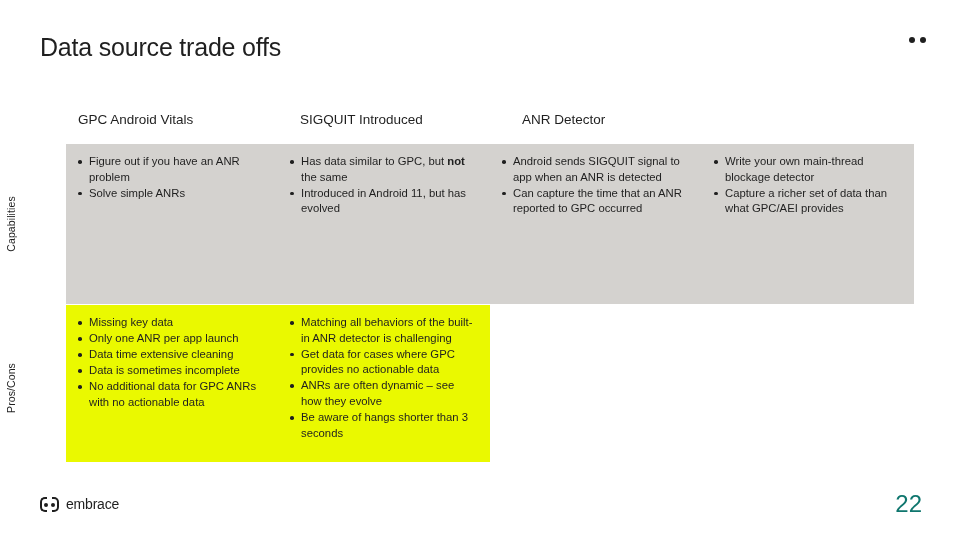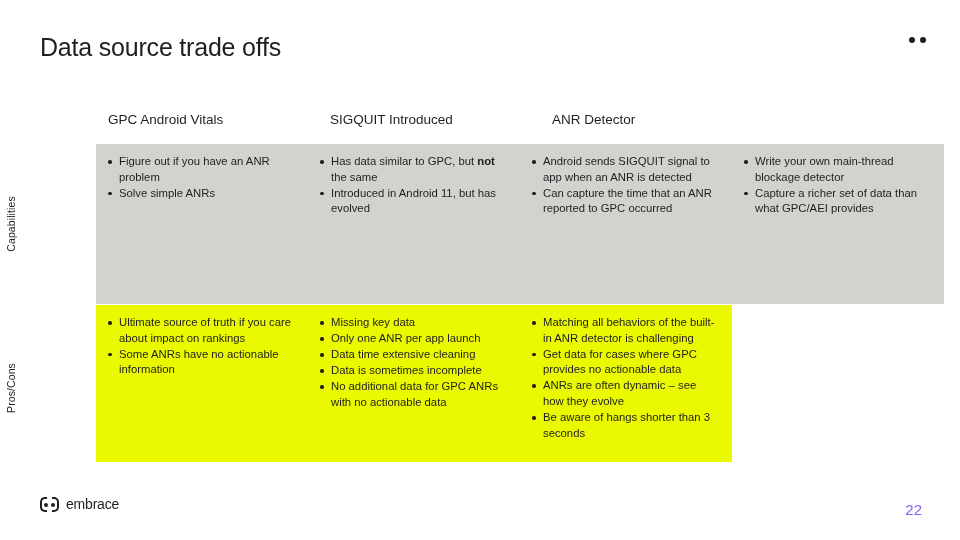--- a/index.html
+++ b/index.html
@@ -53,21 +53,20 @@
     background: #1f1f1f;
     display: block;
   }
 
   
   .matrix {
     position: absolute;
     left: 66px;
     top: 112px;
     width: 856px;
-    margin-left: 30px;
   }
 
   .header-row {
     display: flex;
     gap: 10px;
     height: 32px;
   }
   .col-head {
     width: 212px;
     font-size: 13.5px;
@@ -183,22 +182,22 @@
   .logo-text {
     font-size: 14px;
     color: #1f1f1f;
     letter-spacing: -0.2px;
   }
 
   .page-number {
     position: absolute;
     right: 38px;
     bottom: 22px;
-    font-size: 15px;
-    color: #8b5cf6;
+    font-size: 24px;
+    color: #0f766e;
   }
 </style>
 </head>
 <body>
 
 <div class="slide">
 
   <div class="slide-title">Data source trade offs</div>
 
   <div class="corner-dots">
@@ -242,26 +241,20 @@
       </div>
       <div class="cell cell-grey">
         <ul>
             <li>Write your own main-thread blockage detector</li>
             <li>Capture a richer set of data than what GPC/AEI provides</li>
           </ul>
       </div>
     </div>
 
     <div class="body-row row-proscons">
-      <div class="cell cell-yellow">
-        <ul>
-            <li>Ultimate source of truth if you care about impact on rankings</li>
-            <li>Some ANRs have no actionable information</li>
-          </ul>
-      </div>
       <div class="cell cell-yellow">
         <ul>
             <li>Missing key data</li>
             <li>Only one ANR per app launch</li>
             <li>Data time extensive cleaning</li>
             <li>Data is sometimes incomplete</li>
             <li>No additional data for GPC ANRs with no actionable data</li>
           </ul>
       </div>
       <div class="cell cell-yellow">

